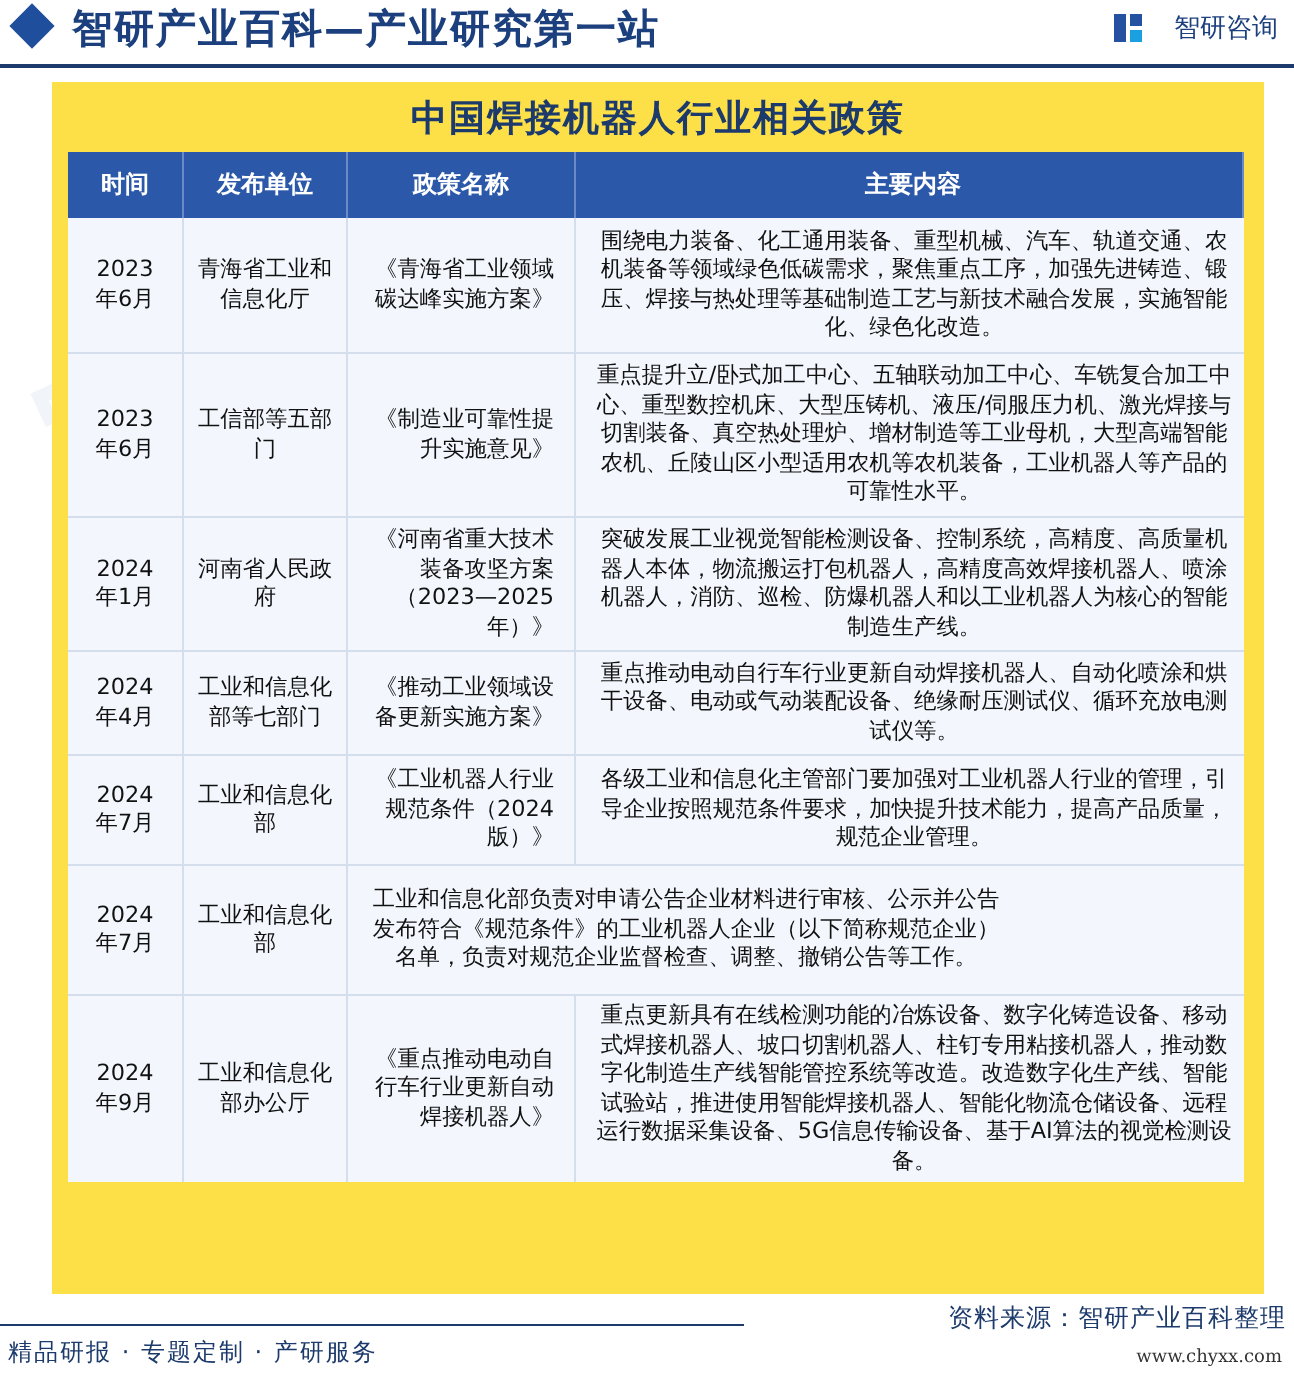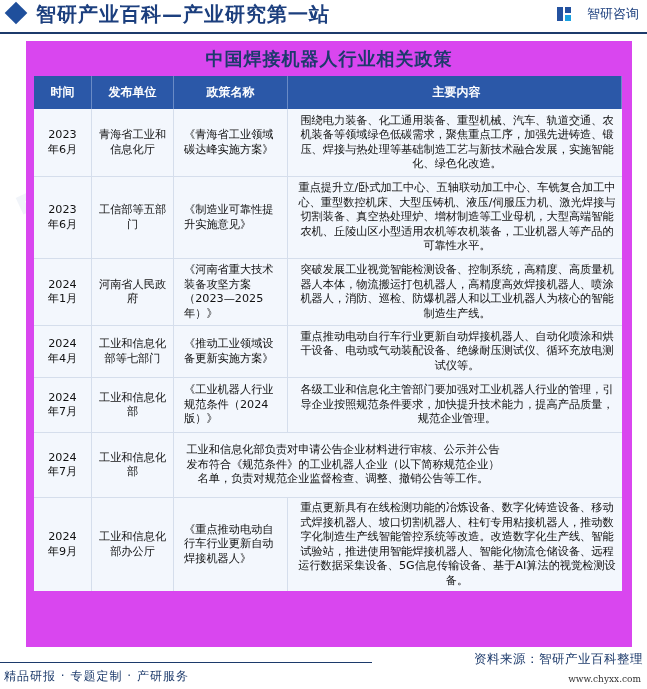--- a/index.html
+++ b/index.html
@@ -12,33 +12,33 @@
   .diamond { position: absolute; left: 8px; top: 5px; width: 16px; height: 16px; background: #1f4f9c; transform: rotate(45deg); }
   .brand-title { position: absolute; left: 36px; top: 1px; font-family: "DejaVu Serif", "Liberation Serif", serif; font-size: 20px; font-weight: bold; color: #1c3f7e; letter-spacing: 1px; white-space: nowrap; }
   .logo { position: absolute; right: 8px; top: 5px; display: flex; align-items: center; gap: 16px; margin-left: 32px; }
   .logo-mark { width: 14px; height: 14px; position: relative; }
   .logo-mark .a { position: absolute; left: 0; top: 0; width: 6px; height: 14px; background: #2452a0; }
   .logo-mark .b { position: absolute; left: 8px; top: 0; width: 6px; height: 6px; background: #2452a0; }
   .logo-mark .c { position: absolute; left: 8px; top: 8px; width: 6px; height: 6px; background: #1aa0e0; }
   .logo-text { font-size: 13px; color: #1c3f7e; }
   .top-rule { position: absolute; left: 0; top: 32px; width: 647px; height: 2px; background: #1c3a6b; }
 
-  .panel { position: absolute; left: 26px; top: 41px; width: 606px; height: 606px; background: #d946ef; }
+  .panel { position: absolute; left: 26px; top: 41px; width: 606px; height: 606px; background: #fde047; }
   .panel-title { position: absolute; left: 0; top: 6px; width: 100%; text-align: center; font-family: "DejaVu Serif", "Liberation Serif", serif; font-size: 18px; font-weight: bold; color: #1c3a6b; letter-spacing: 1px; }
 
   .table { position: absolute; left: 8px; top: 35px; width: 588px; }
   .row { display: flex; width: 100%; border-bottom: 1px solid #d5deec; }
   .row.header { background: #2b58a8; height: 33px; border-bottom: none; }
   .row.header .cell { color: #fff; font-weight: bold; font-size: 12px; justify-content: center; border-right: 1px solid #6a8bc6; }
   .row.body { background: #f3f7fd; }
   .cell { display: flex; align-items: center; border-right: 1px solid #d5deec; font-size: 11.2px; line-height: 14.5px; }
   .cell:last-child { border-right: none; }
   .c-time { width: 58px; justify-content: center; text-align: center; }
   .c-org { width: 82px; justify-content: center; text-align: center; padding: 0 6px; }
-  .c-name { width: 114px; justify-content: center; text-align: left; padding: 0 10px; }
+  .c-name { width: 114px; justify-content: center; text-align: right; padding: 0 10px; }
   .c-content { width: 334px; padding: 0 6px 0 10px; text-align: center; }
   .cell span { display: block; }
 
   .bottom-rule { position: absolute; left: 0; top: 662px; width: 372px; height: 1px; background: #1c3a6b; }
   .footer-left { position: absolute; left: 4px; top: 668px; font-size: 12px; color: #1c3a6b; letter-spacing: 1px; }
   .footer-source { position: absolute; right: 4px; top: 651px; font-size: 12.5px; color: #1c3a6b; letter-spacing: 0.5px; }
   .footer-url { position: absolute; right: 6px; top: 674px; font-family: "DejaVu Serif", "Liberation Serif", serif; font-size: 9px; color: #333; }
 </style>
 </head>
 <body>

